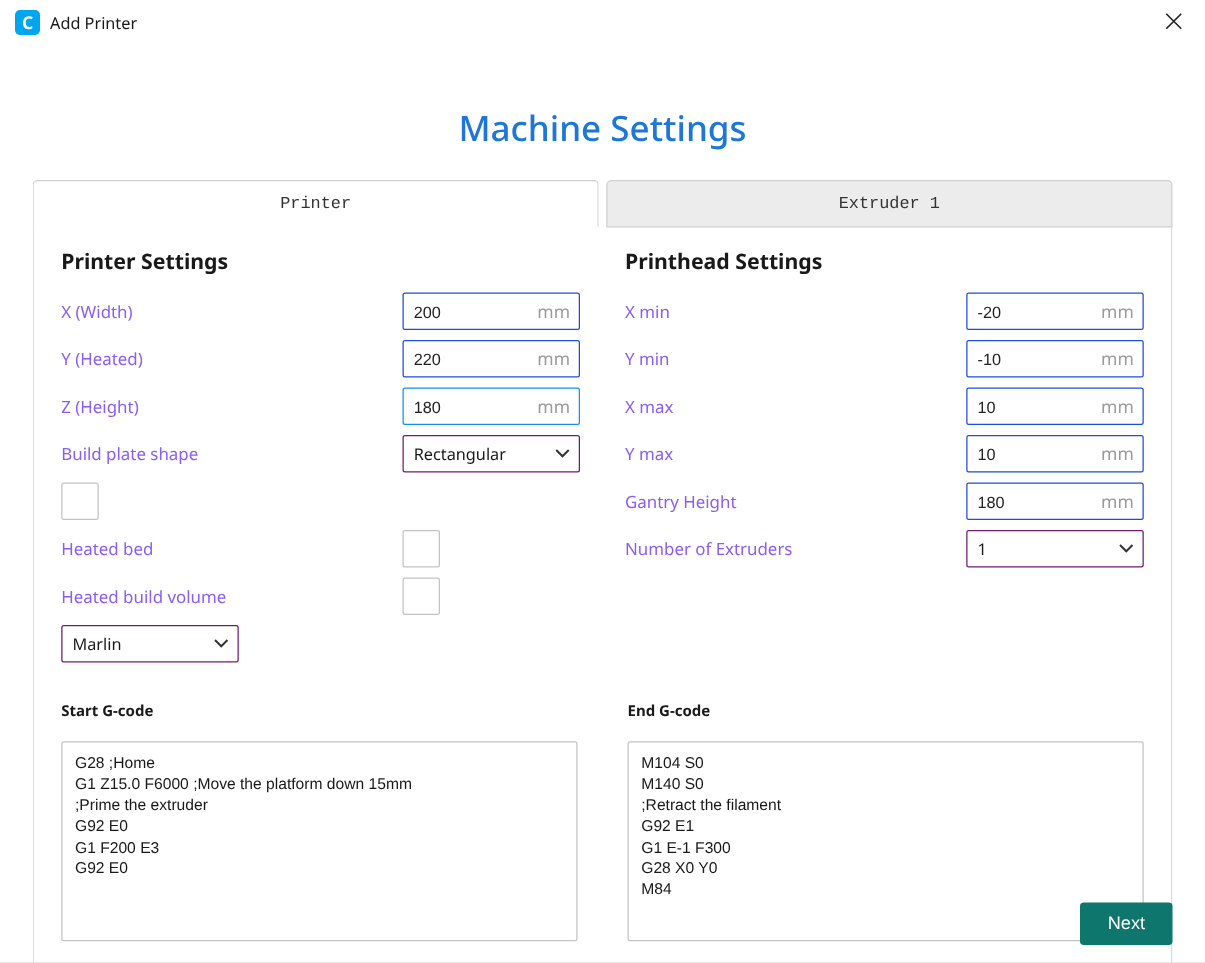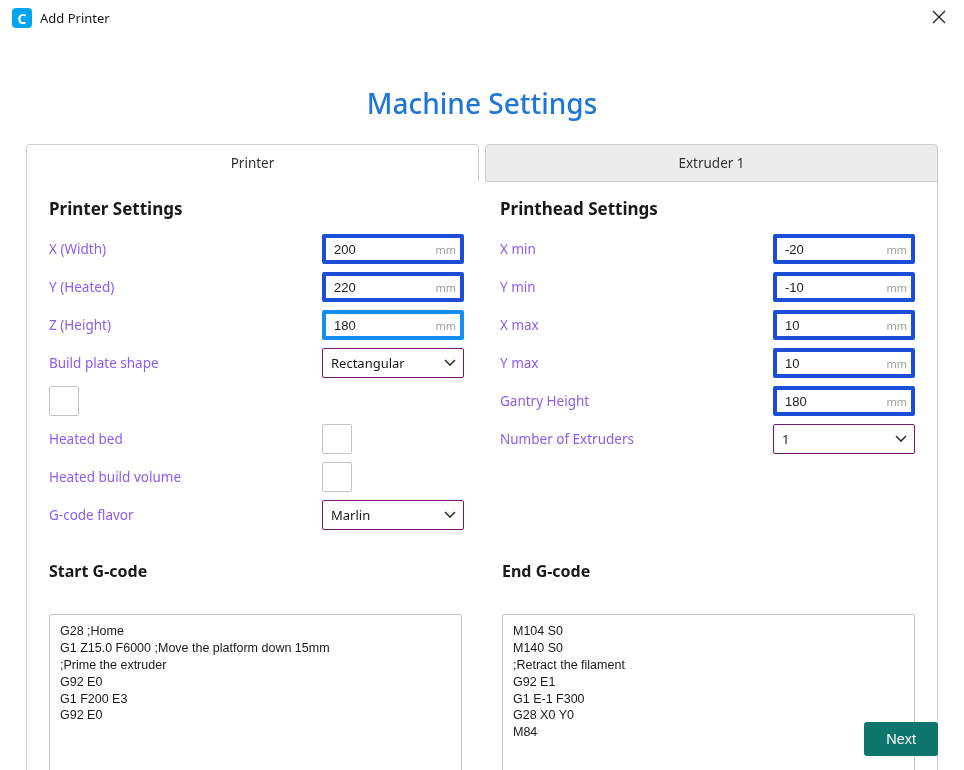--- a/index.html
+++ b/index.html
@@ -61,20 +61,21 @@
     height: 38px;
     border: 1px solid #cfcfcf;
     border-radius: 4px 4px 0 0;
     display: flex;
     align-items: center;
     justify-content: center;
     font-size: 13.5px;
     cursor: pointer;
     background: #ececec;
     color: #333;
+    font-family: Liberation Mono, monospace;
   }
   .tab.active {
     background: #fff;
     border-bottom-color: #fff;
     position: relative;
     z-index: 2;
   }
   .panel {
     border: 1px solid #cfcfcf;
     border-top: none;
@@ -105,34 +106,34 @@
   }
   .field-wrap {
     width: 142px;
     position: relative;
     display: flex;
     align-items: center;
   }
   .field-wrap input[type=text] {
     width: 100%;
     height: 30px;
-    border: 4px solid #1d4ed8;
+    border: 1px solid #1d4ed8;
     border-radius: 2px;
     padding: 0 34px 0 8px;
     font-size: 13px;
     color: #222;
   }
   .field-wrap input.focused {
     border-color: #148ef1;
     outline: none;
   }
   .unit {
     position: absolute;
     right: 8px;
-    font-size: 11px;
+    font-size: 14px;
     color: #9a9a9a;
     pointer-events: none;
     text-align: right;
   }
   .select-wrap {
     width: 142px;
     position: relative;
   }
   .select-wrap .sel {
     width: 100%;
@@ -164,23 +165,23 @@
     width: 142px;
     display:flex;
   }
   .gcode-cols {
     display: flex;
     gap: 40px;
     margin-top: 22px;
   }
   .gcode-col { flex: 1; }
   .gcode-h {
-    font-size: 16px;
+    font-size: 12px;
     font-weight: 700;
-    margin-bottom: 32px;
+    margin-bottom: 16px;
   }
   .gcode-box {
     border: 1px solid #c3c3c3;
     border-radius: 2px;
     height: 160px;
     padding: 8px 10px;
     font-size: 12.5px;
     font-family: -apple-system, BlinkMacSystemFont, "Segoe UI", sans-serif;
     white-space: pre;
     overflow: auto;
@@ -288,21 +289,20 @@
         </div>
 
         <div class="row">
           <label>Heated build volume</label>
           <div class="checkbox-holder">
               <div class="checkbox"></div>
             </div>
         </div>
 
         <div class="row">
-          <label>G-code flavor</label>
           <div class="select-wrap">
             <div class="sel">
               <span>Marlin</span>
             </div>
             <span class="chev">
               <svg width="12" height="8" viewBox="0 0 12 8">
                   <path d="M1 1 L6 6 L11 1" stroke="#333" stroke-width="1.6" fill="none"></path>
                 </svg>
             </span>
           </div>

